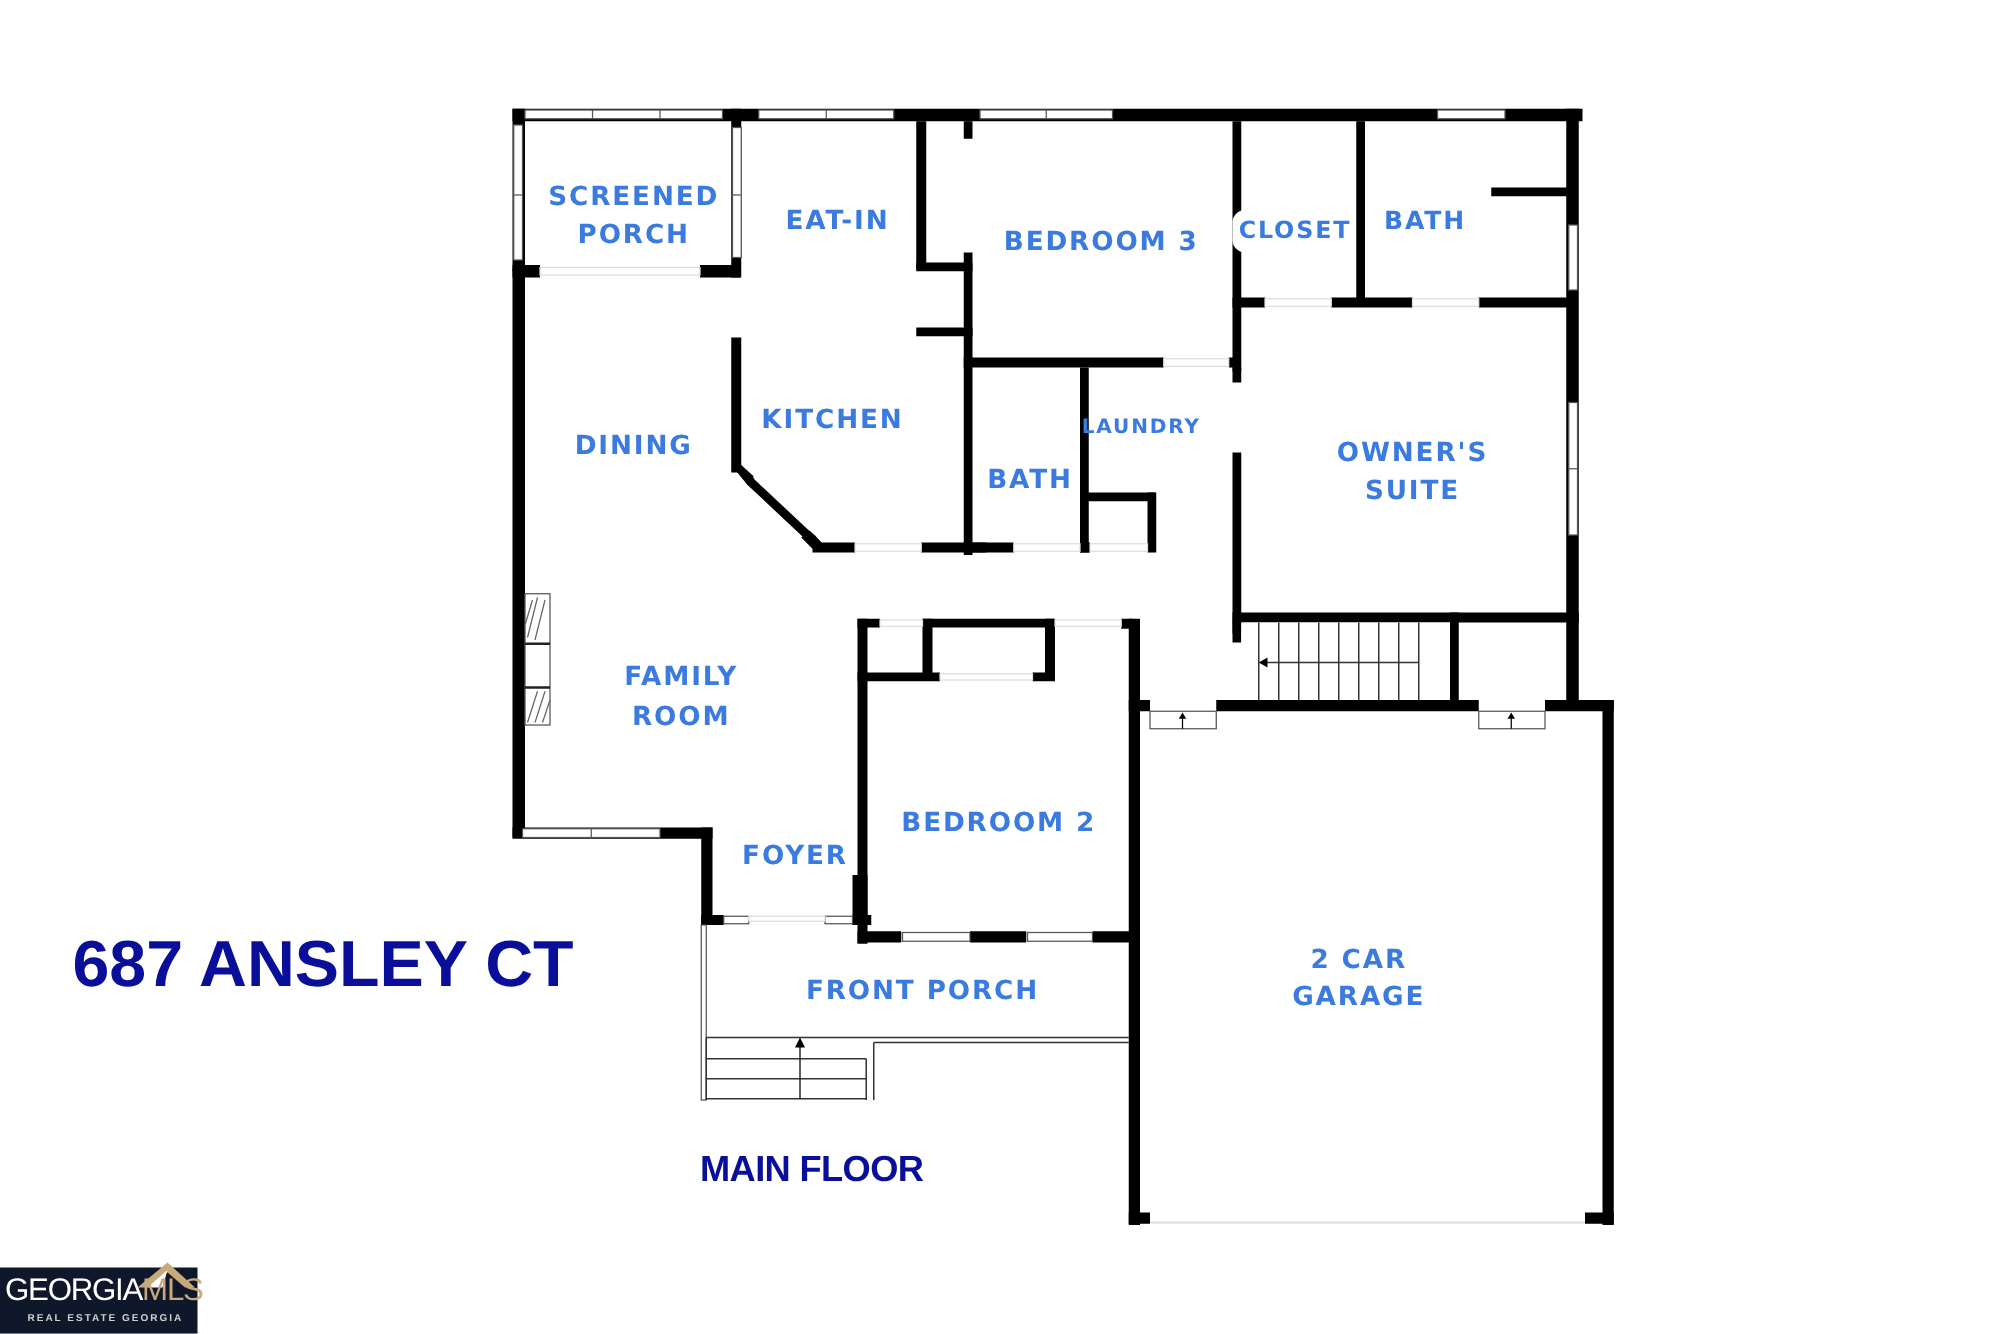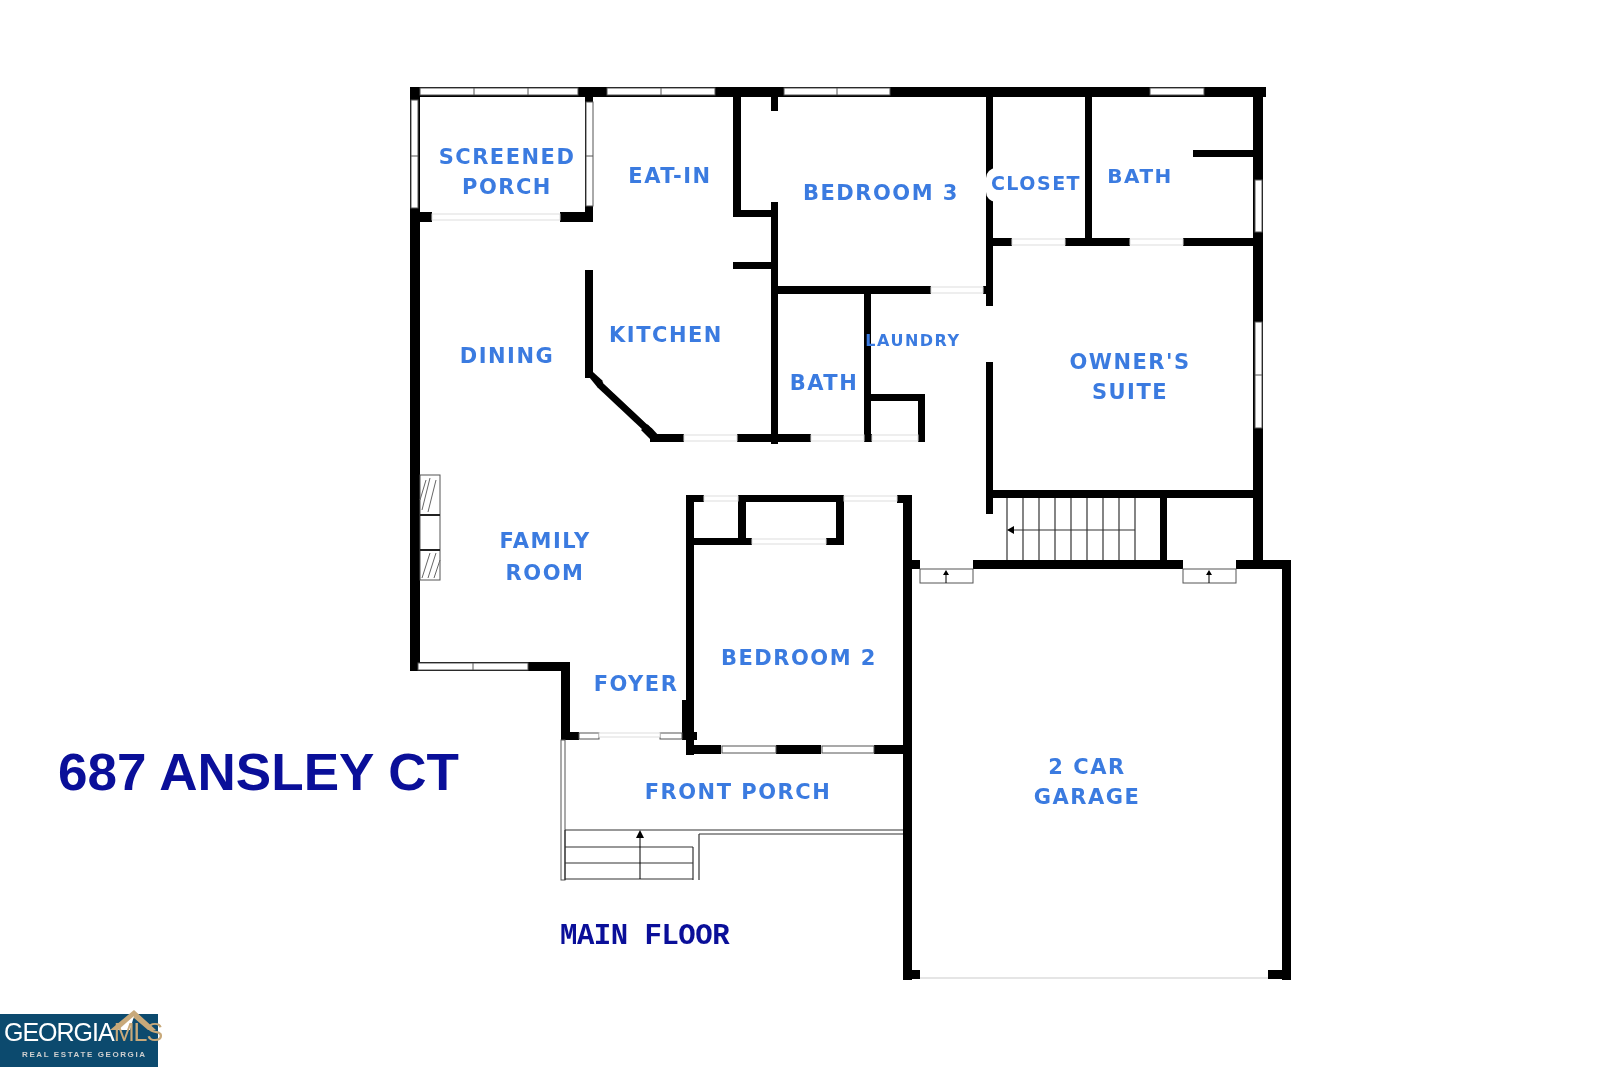--- a/index.html
+++ b/index.html
@@ -4,22 +4,22 @@
   <style>
     html, body { margin: 0; padding: 0; background: #ffffff; }
     body { width: 1600px; height: 1067px; position: relative; overflow: hidden; font-family: "DejaVu Sans", "Liberation Sans", sans-serif; }
     #plan { position: absolute; left: 0; top: 0; width: 1600px; height: 1067px; }
     .wall { fill: #000; }
     .win { fill: #fff; stroke: #555; stroke-width: 1; }
     .thin { stroke: #333; stroke-width: 1.2; fill: none; }
     .gap { fill: #fff; stroke: #ddd; stroke-width: 1; }
     .room-label { font-family: "DejaVu Sans", sans-serif; font-weight: 600; fill: #3b7be0; letter-spacing: 1.5px; text-anchor: middle; }
     .address { position: absolute; left: 58px; top: 742px; font-family: "Liberation Sans", sans-serif; font-weight: 900; font-size: 52px; color: #0a0f99; letter-spacing: 0px; white-space: nowrap; transform: scaleX(1.02); transform-origin: left; }
-    .floor-name { position: absolute; left: 560px; top: 920px; font-family: Liberation Mono, monospace; font-weight: 700; font-size: 29px; color: #0a0f99; letter-spacing: -0.5px; }
-    .logo { position: absolute; left: 0; top: 1014px; width: 158px; height: 53px; background: #0c4a6e; }
+    .floor-name { position: absolute; left: 560px; top: 920px; font-family: Liberation Sans, sans-serif; font-weight: 700; font-size: 29px; color: #0a0f99; letter-spacing: -0.5px; }
+    .logo { position: absolute; left: 0; top: 1014px; width: 158px; height: 53px; background: #0f172a; }
     .logo-main { position: absolute; left: 4px; top: 4px; font-family: "Liberation Sans", sans-serif; font-size: 25px; color: #ffffff; letter-spacing: -1px; white-space: nowrap; }
     .logo-main .mls { color: #c8a97a; }
     .logo-sub { position: absolute; left: 22px; top: 36px; font-family: "Liberation Sans", sans-serif; font-size: 8px; font-weight: 700; color: #cfcfcf; letter-spacing: 1.6px; white-space: nowrap; }
     .logo-roof { position: absolute; left: 108px; top: -8px; }
   </style>
 </head>
 <body>
 
 <svg id="plan" viewBox="0 0 1600 1067" xmlns="http://www.w3.org/2000/svg">
 

